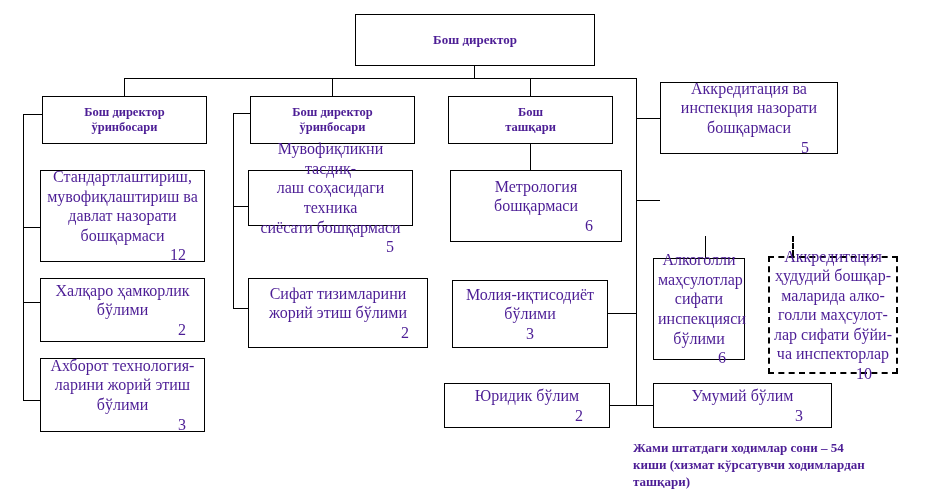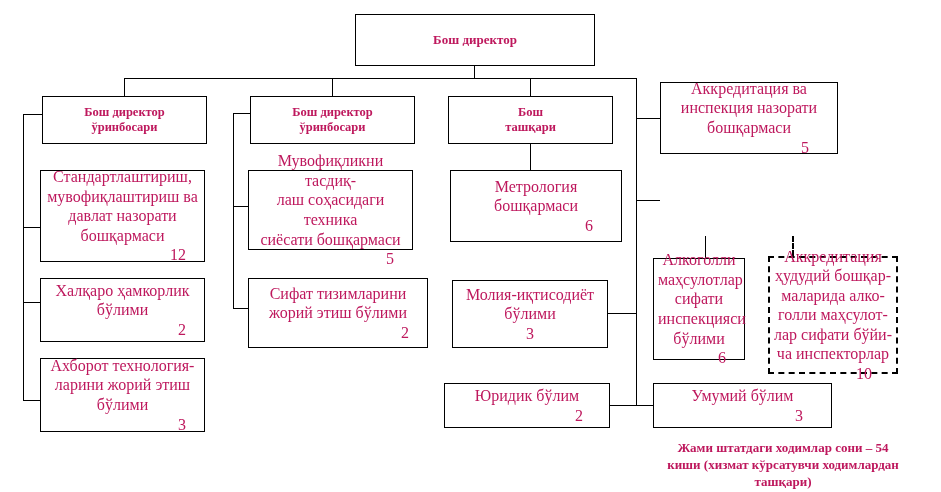--- a/index.html
+++ b/index.html
@@ -1,36 +1,36 @@
 <!DOCTYPE html>
 <html><head>
 <meta charset="utf-8">
 <style>
   html,body{margin:0;padding:0;background:#fff;}
   #stage{
     position:relative;width:941px;height:492px;background:#ffffff;
-    font-family:"Liberation Serif","DejaVu Serif",serif;color:#be185d;
+    font-family:"Liberation Serif","DejaVu Serif",serif;color:#4c1d95;
     overflow:hidden;
   }
   .bx{
     position:absolute;box-sizing:border-box;border:1px solid #000;background:#fff;
     display:flex;flex-direction:column;justify-content:center;
     text-align:center;font-size:16px;line-height:1.22;padding:2px 4px;
   }
   .hdr{font-weight:bold;font-size:12.5px;}
   .lbl{white-space:pre-line;}
   .count{text-align:right;padding-right:14px;}
   .count-center{text-align:center;}
   .dashedbox{border:2px dashed #000;}
   .ln{position:absolute;background:#000;}
   .lnd{position:absolute;width:0;border-left:2px dashed #000;}
   .footnote{
     position:absolute;left:633px;top:440px;width:300px;
     font-weight:bold;font-size:13px;line-height:1.3;
-    white-space:pre-line;text-align:center;
+    white-space:pre-line;text-align:left;
   }
 </style>
 </head>
 <body>
 
 <div id="stage">
 
   <div class="ln" style="left:474px;top:66px;width:1px;height:13px"></div>
   <div class="ln" style="left:124px;top:78px;width:513px;height:1px"></div>
   <div class="ln" style="left:124px;top:78px;width:1px;height:18px"></div>
@@ -90,21 +90,21 @@
     <div class="count">2</div>
   </div>
 
   <div class="bx" style="left:40px;top:358px;width:165px;height:74px">
     <div class="lbl">Ахборот технология-
 ларини жорий этиш
 бўлими</div>
     <div class="count">3</div>
   </div>
 
-  <div class="bx" style="left:248px;top:170px;width:165px;height:80px">
+  <div class="bx" style="left:248px;top:170px;width:165px;height:56px">
     <div class="lbl">Мувофиқликни тасдиқ-
 лаш соҳасидаги техника
 сиёсати бошқармаси</div>
     <div class="count">5</div>
   </div>
 
   <div class="bx" style="left:248px;top:278px;width:180px;height:70px">
     <div class="lbl">Сифат тизимларини
 жорий этиш бўлими</div>
     <div class="count">2</div>

